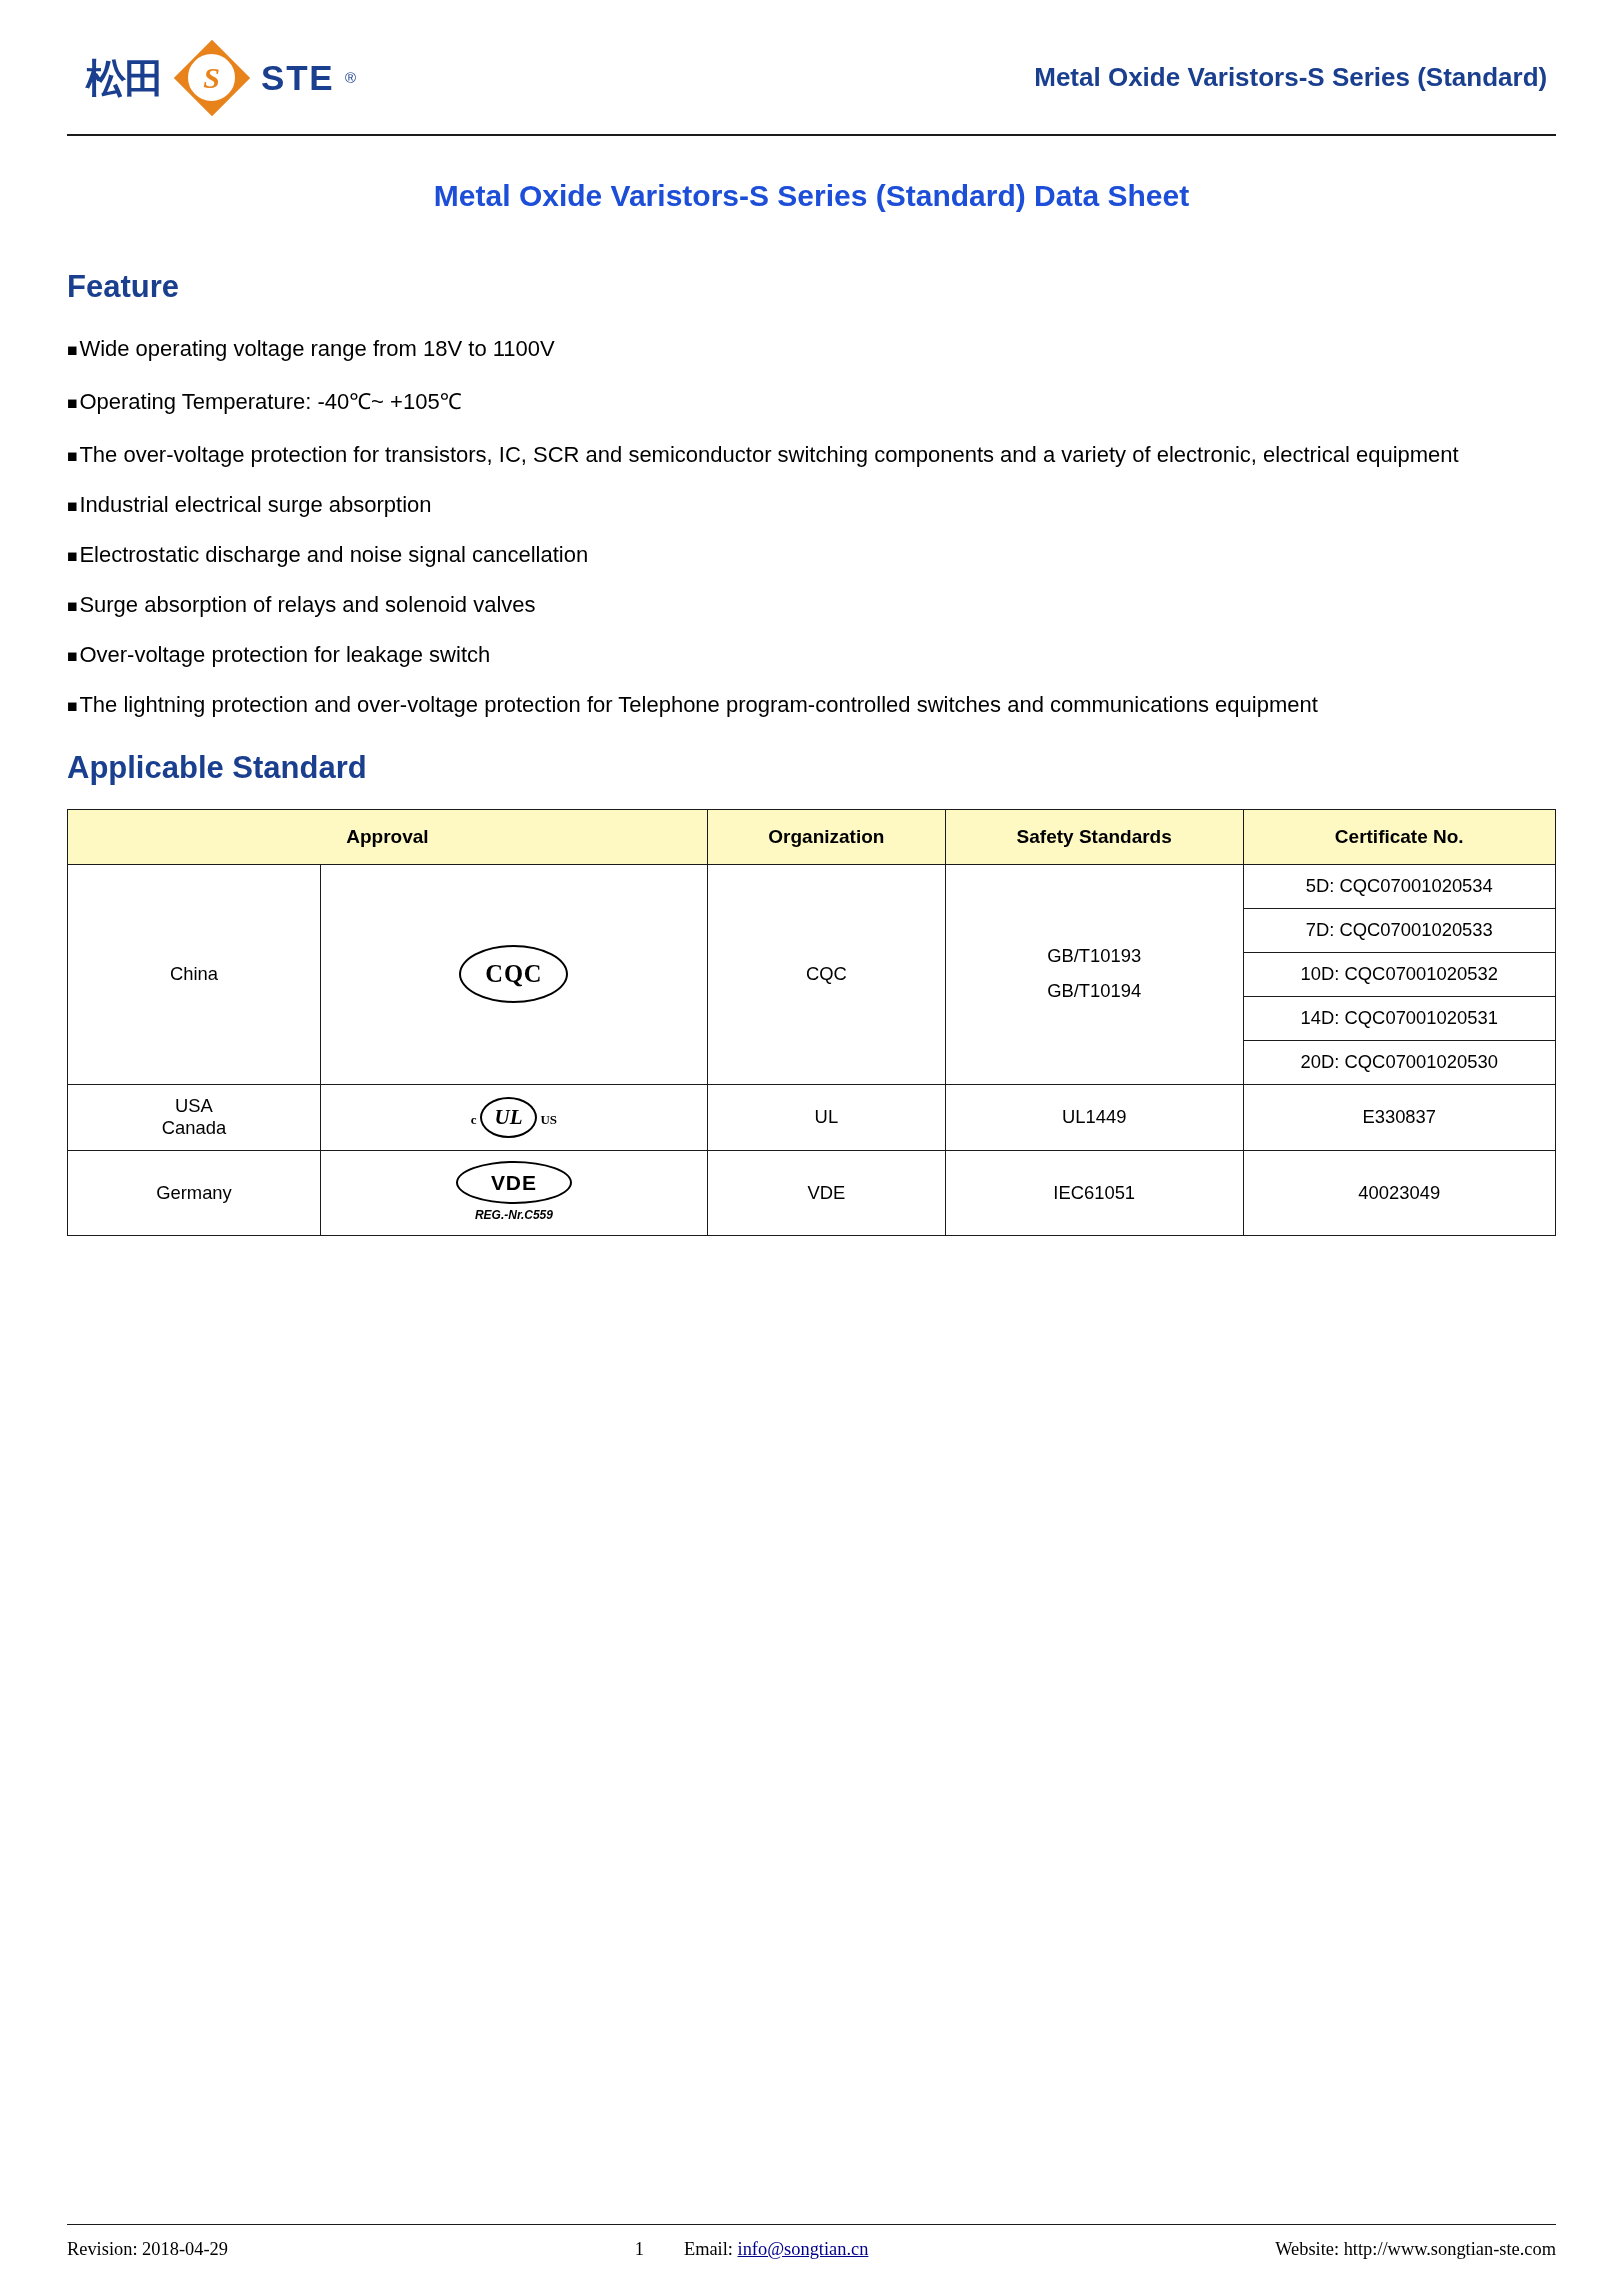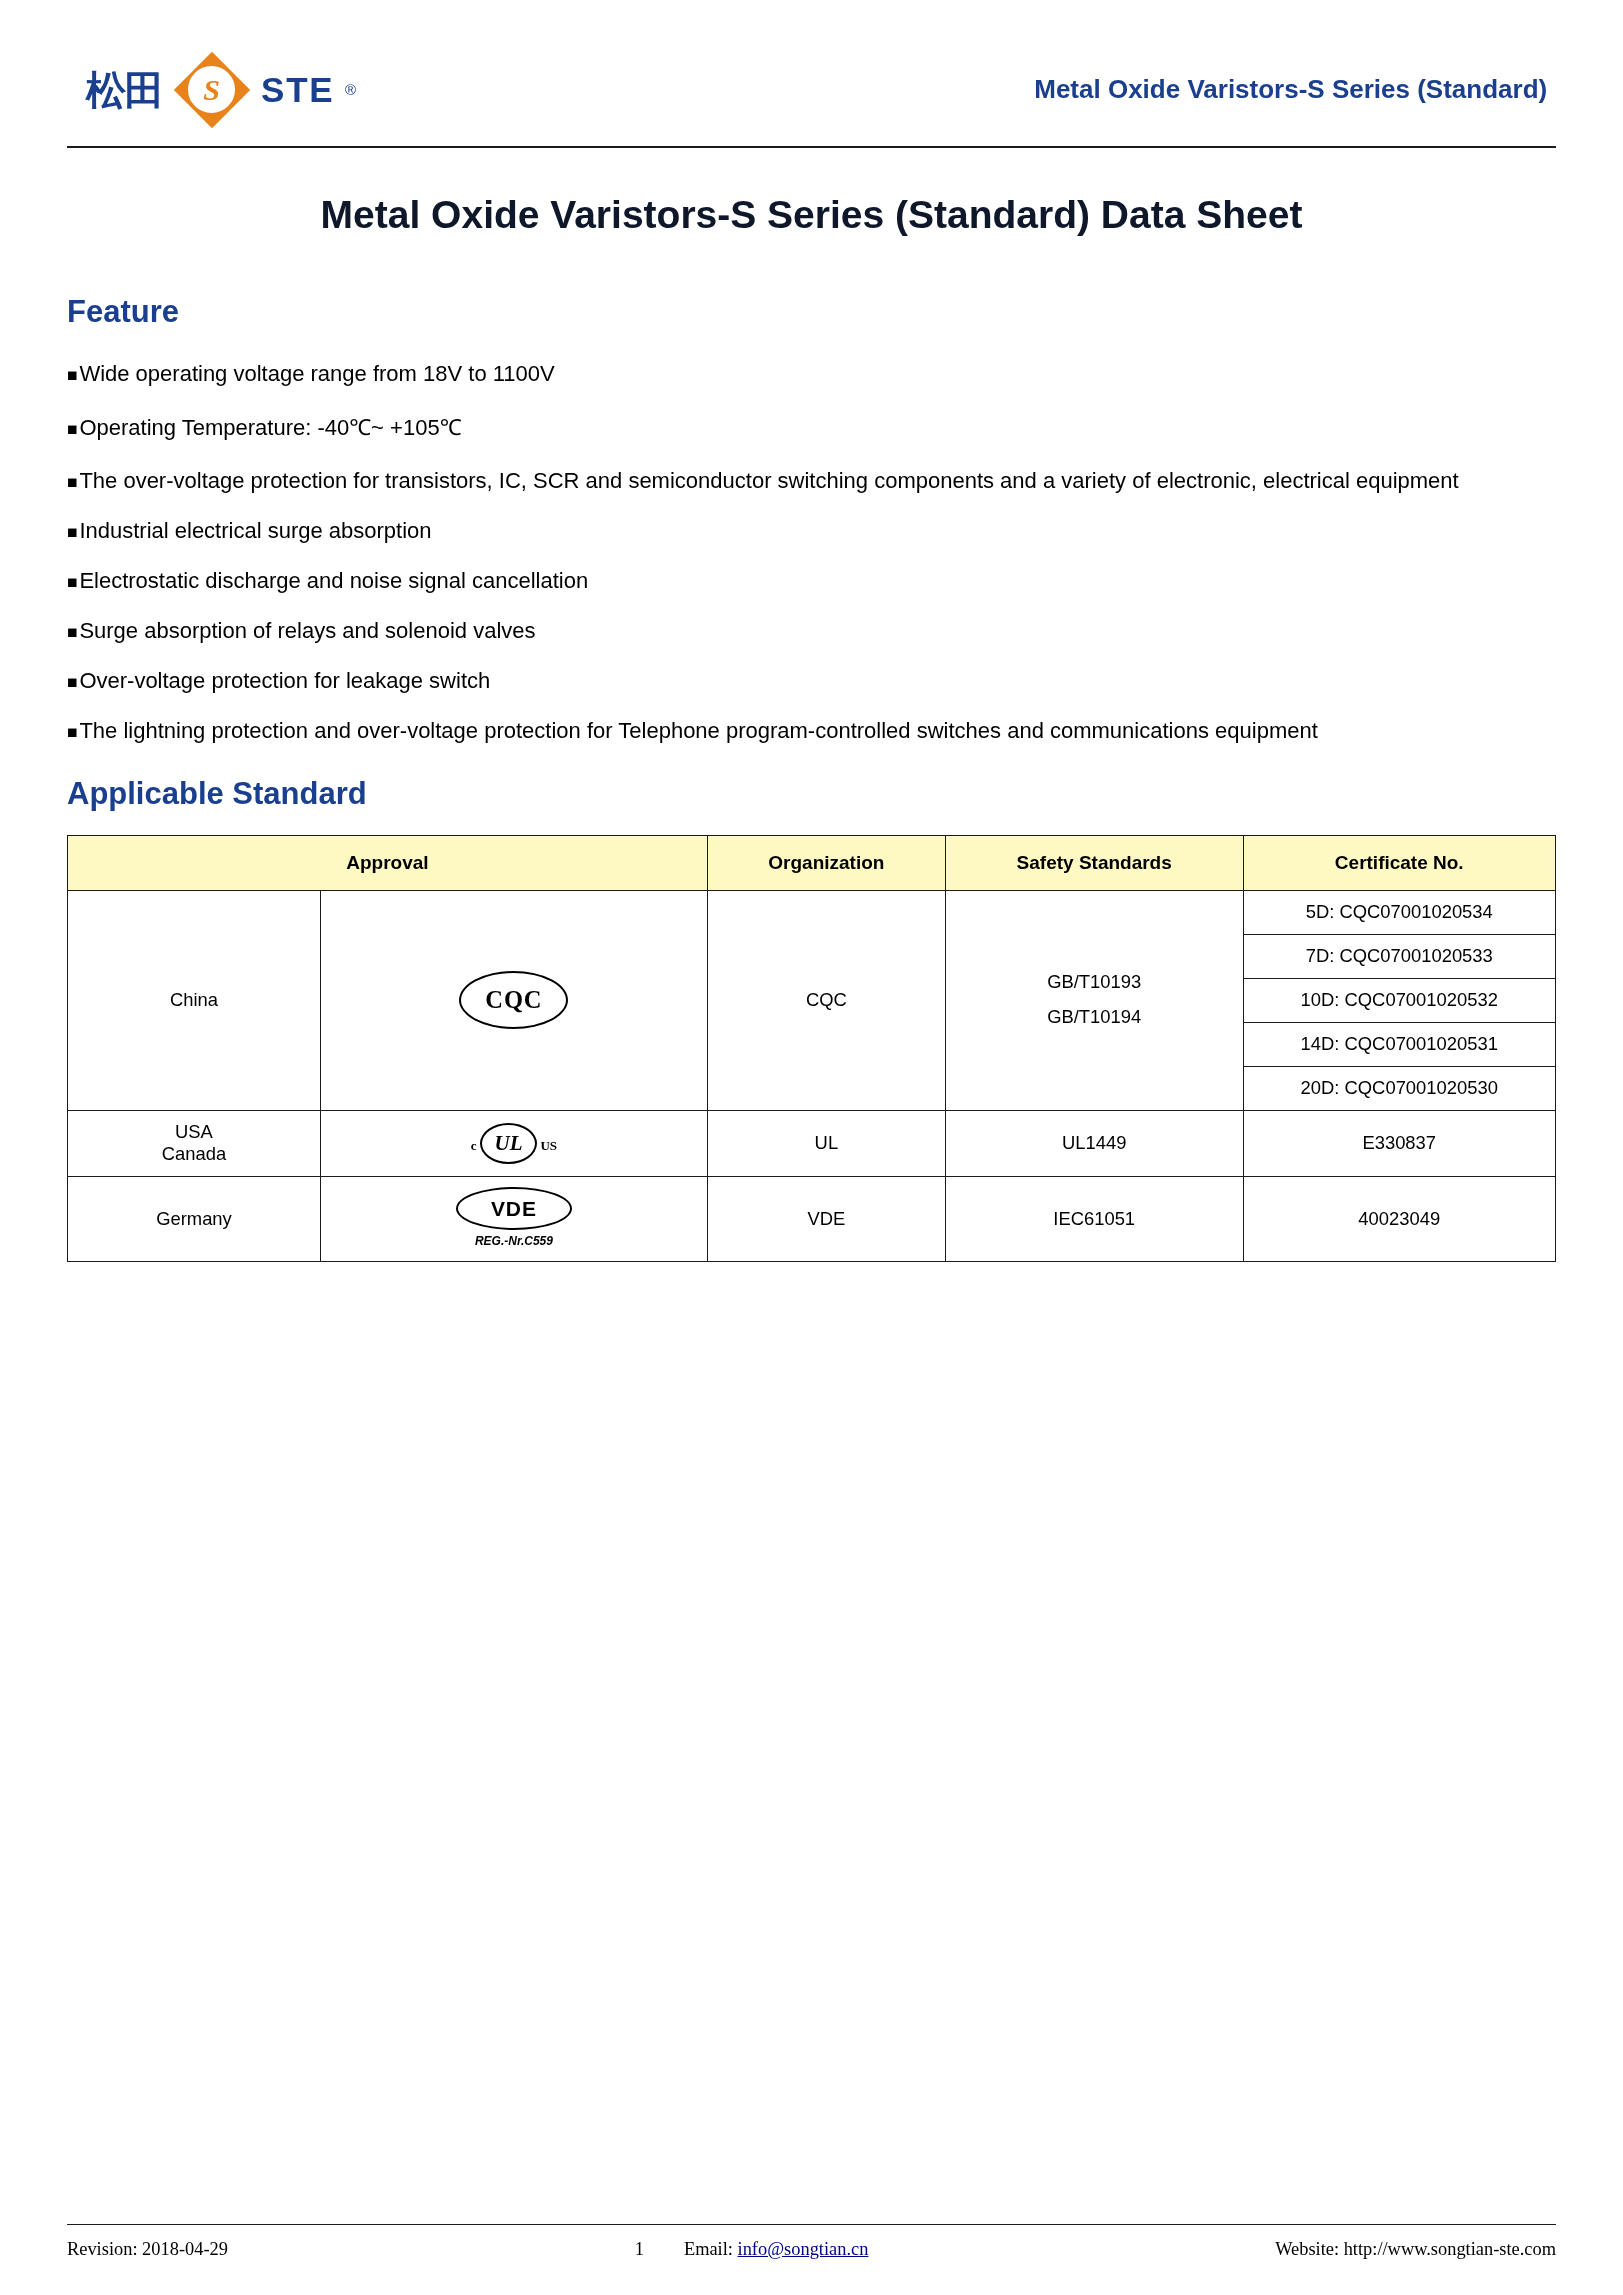--- a/index.html
+++ b/index.html
@@ -10,21 +10,21 @@
   body {
     font-family: "Liberation Sans", sans-serif;
     color: #000000;
   }
   .page {
     width: 1623px;
     min-height: 2295px;
     margin: 0 auto;
     background: #ffffff;
     box-sizing: border-box;
-    padding: 49px 67px 0 67px;
+    padding: 37px 67px 0 67px;
     position: relative;
   }
 
   
   .header {
     display: flex;
     align-items: center;
     justify-content: space-between;
     padding-bottom: 16px;
   }
@@ -99,23 +99,23 @@
   }
   .header-rule {
     border: 0;
     border-top: 2.6px solid #1b1b1b;
     margin: 0 0 26px 0;
   }
 
   
   .doc-title {
     text-align: center;
-    font-size: 39px;
-    font-weight: bold;
-    color: #0f172a;
+    font-size: 30px;
+    font-weight: bold;
+    color: #1d4ed8;
     line-height: 1.55;
     margin: 37px auto 49px auto;
     max-width: 1245px;
   }
 
   
   h2.section {
     font-size: 31px;
     font-weight: bold;
     color: #1b3f8f;

